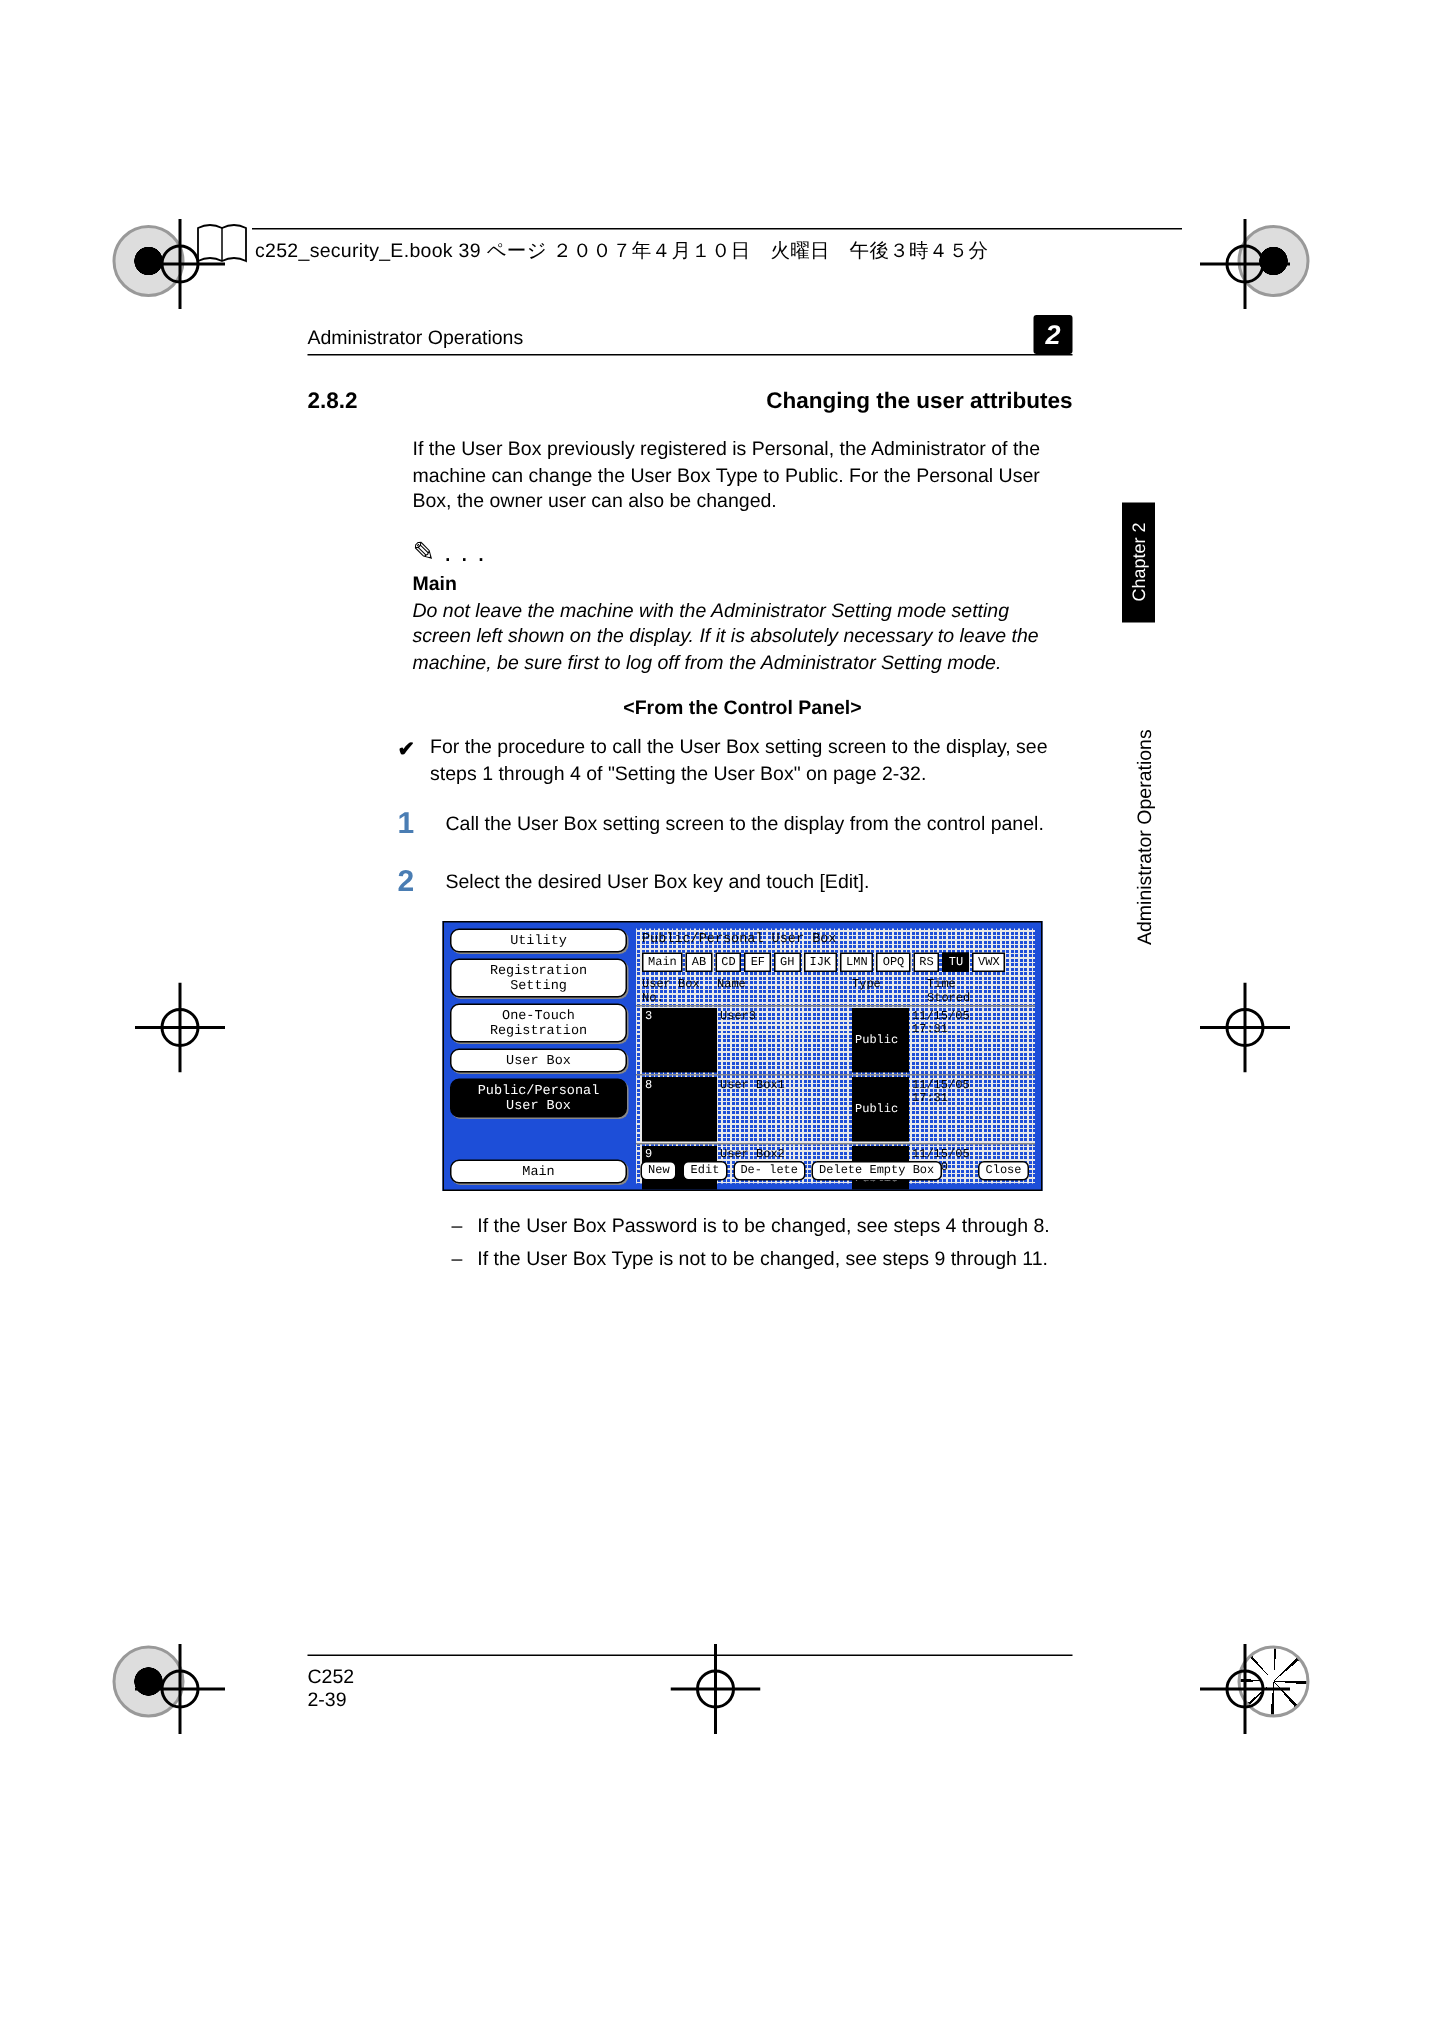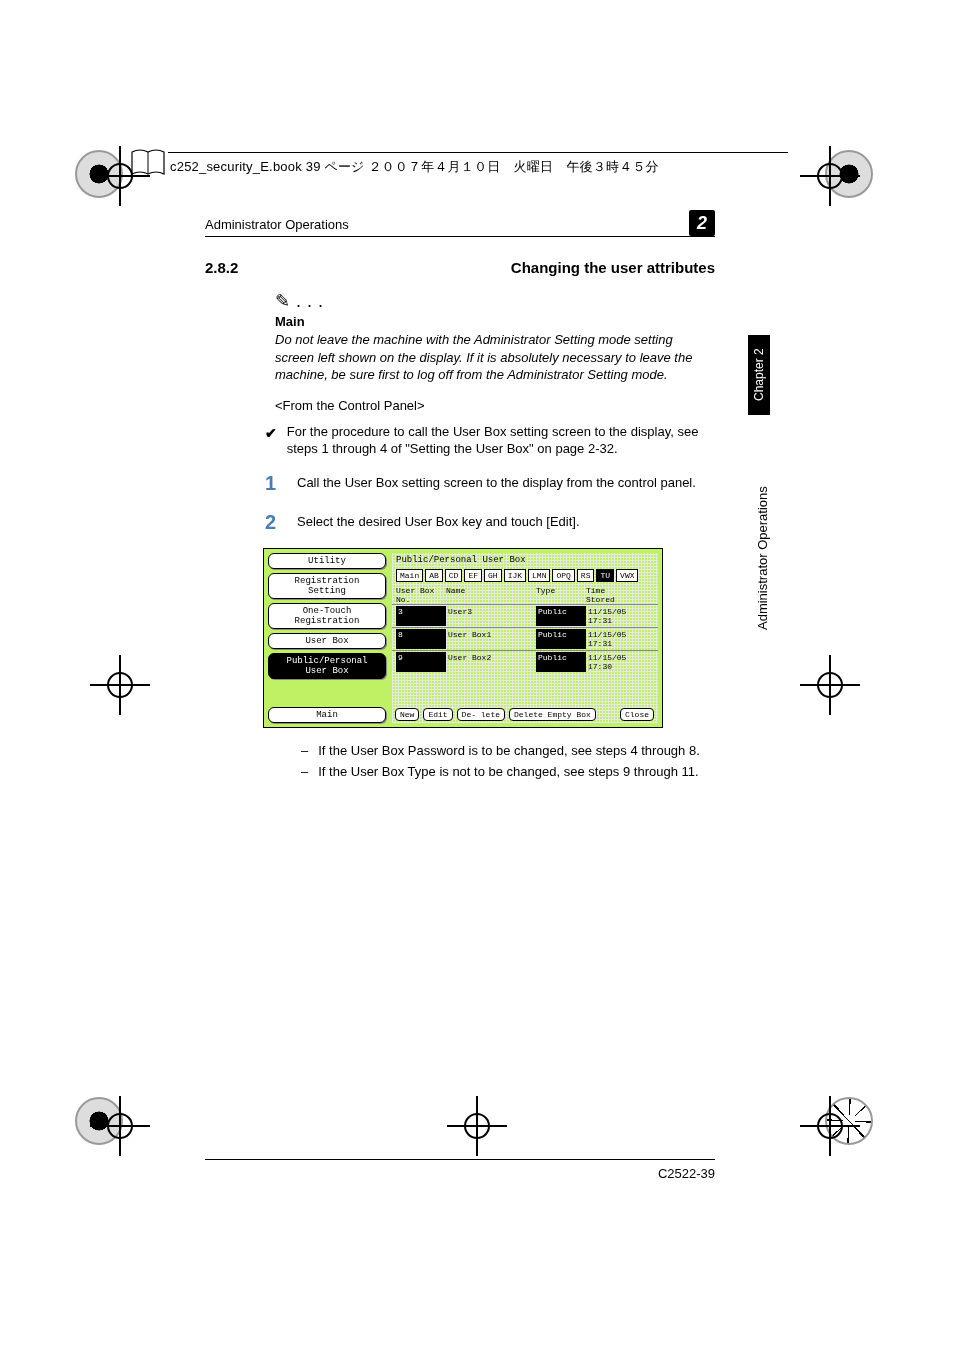--- a/index.html
+++ b/index.html
@@ -80,29 +80,29 @@
     margin-bottom:14px;
     justify-content:space-between;
   }
   .intro { margin-left:70px; margin-bottom:14px; line-height:1.35; }
   .note-block { margin-left:70px; margin-bottom:14px; }
   .note-icon {
     font-size:18px; letter-spacing:6px; display:inline-block;
   }
   .note-label { font-weight:bold; margin-top:2px; }
   .note-body { font-style:italic; line-height:1.35; margin-top:2px; }
-  .subhead { margin-left:70px; font-weight:normal; margin-bottom:10px; }
+  .subhead { margin-left:70px; font-weight:bold; margin-bottom:10px;text-align:center; }
   .check-item { display:flex; margin-left:60px; gap:10px; line-height:1.35; margin-bottom:12px; }
   .check-mark { font-size:14px; font-weight:bold; padding-top:1px; }
   .step { display:flex; margin-left:60px; gap:14px; margin-bottom:12px; line-height:1.35; }
   .step-num { color:#4a7db3; font-size:20px; font-weight:bold; width:18px; }
   .step-body { flex:1; padding-top:4px; }
   .screenshot-panel {
-    margin-left:58px; width:400px; height:180px; border:1px solid #000;
-    background:#bef264; position:relative; font-family: "Courier New", monospace;
+    margin-left:90px; width:400px; height:180px; border:1px solid #000;
+    background:#1d4ed8; position:relative; font-family: "Courier New", monospace;
     font-size:9px; overflow:hidden;
   }
   .sp-left {
     position:absolute; left:4px; top:4px; width:118px; bottom:4px;
   }
   .sp-btn {
     border:1px solid #000; background:#fff; padding:2px 4px; margin-bottom:4px;
     font-size:9px; text-align:center; border-radius:6px;
     box-shadow: 1px 1px 0 #888;
   }
@@ -117,41 +117,41 @@
   .sp-tab { border:1px solid #000; padding:1px 3px; font-size:8px; background:#fff; }
   .sp-tab.sel { background:#000; color:#fff; }
   .sp-headrow { display:flex; padding:0 4px; font-size:8px; margin-top:2px; }
   .sp-headrow span:nth-child(1){ width:50px; }
   .sp-headrow span:nth-child(2){ width:90px; }
   .sp-headrow span:nth-child(3){ width:50px; }
   .sp-headrow span:nth-child(4){ width:50px; }
   .sp-datarow { display:flex; padding:1px 4px; font-size:8px; border-top:1px solid #888;}
   .sp-datarow span:nth-child(1){ width:50px; background:#000; color:#fff; padding:1px 2px;}
   .sp-datarow span:nth-child(2){ width:90px; padding:1px 2px;}
-  .sp-datarow span:nth-child(3){ width:50px; background:#000; color:#fff; padding:1px 2px;}
+  .sp-datarow span:nth-child(3){ width:38px; background:#000; color:#fff; padding:17px 2px;}
   .sp-datarow span:nth-child(4){ width:50px; padding:1px 2px;}
   .sp-footer { position:absolute; bottom:2px; left:3px; right:4px; display:flex; gap:4px;}
   .sp-footer .fbtn { border:1px solid #000; background:#fff; padding:1px 4px; font-size:8px; border-radius:4px;}
   .sp-exit { position:absolute; bottom:4px; left:4px; width:118px;}
   .after-list { margin-left:96px; margin-top:14px; }
   .after-item { display:flex; gap:10px; margin-bottom:4px; line-height:1.35;}
   .side-tab {
     position:absolute; right:184px; top:335px; width:22px; height:80px;
     background:#000; color:#fff; writing-mode:vertical-rl; transform:rotate(180deg);
     display:flex; align-items:center; justify-content:center; font-size:12px;
   }
   .side-label {
     position:absolute; right:184px; top:430px; writing-mode:vertical-rl;
     transform:rotate(180deg); font-size:13px; height:200px;
     display:flex; align-items:center;
   }
   .footer {
-    position:absolute; left:205px; top:1159px; width:510px;
-    border-top:1px solid #000; display:flex; justify-content:flex-end;
-    padding-top:6px; font-size:13px;
+    position:absolute; left:205px; top:1103px; width:510px;
+    border-top:1px solid #000; display:flex; justify-content:space-between;
+    padding-top:6px; font-size:13px;flex-direction:column;
   }
 </style>
 </head>
 <body>
 
 <div class="circle-mark circle-filled c1"></div>
 <div class="circle-mark circle-filled c2"></div>
 <div class="circle-mark circle-filled c3"></div>
 <div class="circle-mark circle-radial c4"></div>
 
@@ -209,20 +209,21 @@
     <span class="header-title">Administrator Operations</span>
     <span class="header-spacer"></span>
     <span class="header-chapter">2</span>
   </div>
 
   <div class="sec-heading">
     <span>2.8.2</span>
     <span>Changing the user attributes</span>
   </div>
 
+  <p class="intro">If the User Box previously registered is Personal, the Administrator of the machine can change the User Box Type to Public. For the Personal User Box, the owner user can also be changed.</p>
 
   <div class="note-block">
     <span class="note-icon">✎...</span>
     <div class="note-label">Main</div>
     <div class="note-body">Do not leave the machine with the Administrator Setting mode setting screen left shown on the display. If it is absolutely necessary to leave the machine, be sure first to log off from the Administrator Setting mode.</div>
   </div>
 
   <div class="subhead">&lt;From the Control Panel&gt;</div>
 
   <div class="check-item">

